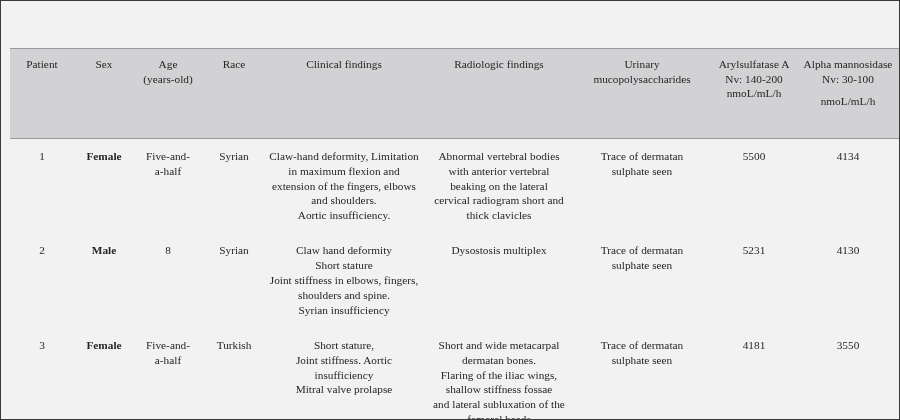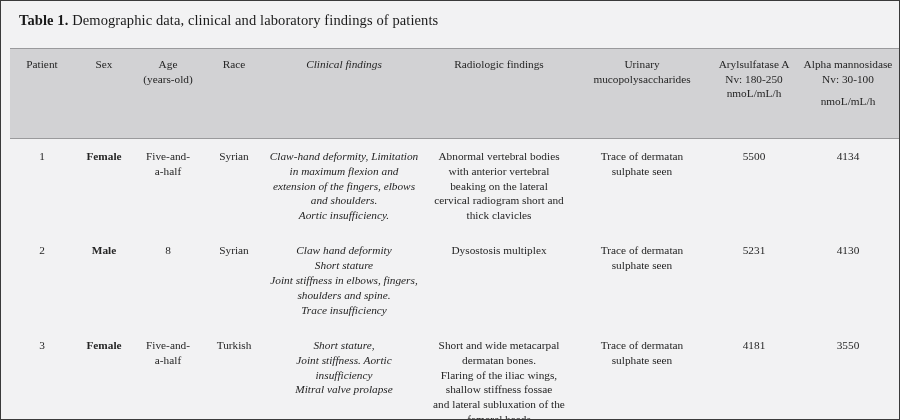--- a/index.html
+++ b/index.html
@@ -67,43 +67,40 @@
     background: #f2f2f3;
   }
   table.demo-table tbody tr:last-child td {
     border-bottom: 1px solid #9a9a9c;
     padding-bottom: 16px;
   }
   td.col-patient, th.col-patient { width: 58px; margin-top: 10px; }
   td.col-sex,     th.col-sex     { width: 54px; font-weight: bold; }
   td.col-age,     th.col-age     { width: 62px; }
   td.col-race,    th.col-race    { width: 58px; }
-  td.col-clinical,   th.col-clinical   { width: 150px; font-style: italic; }
+  td.col-clinical,   th.col-clinical   { width: 150px; }
   td.col-radiologic, th.col-radiologic { width: 148px; }
   td.col-urinary,    th.col-urinary    { width: 126px; }
   td.col-aryl,   th.col-aryl   { width: 86px; }
   td.col-alpha,  th.col-alpha  { width: 90px; }
   td.col-hexo,   th.col-hexo   { width: 86px; }
 
   td.col-patient, td.col-sex, td.col-age, td.col-race {
     text-align: center;
   }
   .hdr-main { display: block; }
   .hdr-sub  { display: block; }
   .hdr-gap  { display: block; height: 8px; }
   .cell-line { display: block; }
 </style>
 </head>
 <body>
 
 <div class="figure-frame">
 
-  <div class="caption">
-    <span class="caption-label">Table 1.</span><span class="caption-text"> Demographic data, clinical and laboratory findings of patients</span>
-  </div>
 
   <div class="table-wrap">
     <table class="demo-table">
       <thead>
         <tr class="head-row">
           <th class="col-patient">
             <span class="hdr-main">Patient</span>
             <span class="hdr-sub"></span>
           </th>
           <th class="col-sex">
@@ -125,21 +122,21 @@
           <th class="col-radiologic">
             <span class="hdr-main">Radiologic findings</span>
             <span class="hdr-sub"></span>
           </th>
           <th class="col-urinary">
             <span class="hdr-main">Urinary</span>
             <span class="hdr-sub">mucopolysaccharides</span>
           </th>
           <th class="col-aryl">
             <span class="hdr-main">Arylsulfatase A</span>
-            <span class="hdr-sub">Nv: 180-250</span>
+            <span class="hdr-sub">Nv: 140-200</span>
             <span class="hdr-sub">nmoL/mL/h</span>
           </th>
           <th class="col-alpha">
             <span class="hdr-main">Alpha mannosidase</span>
             <span class="hdr-sub">Nv: 30-100</span>
             <span class="hdr-gap"></span>
             <span class="hdr-sub">nmoL/mL/h</span>
           </th>
           <th class="col-hexo">
             <span class="hdr-main">Hexominidase</span>
@@ -203,21 +200,21 @@
               <span class="cell-line">8</span>
             </td>
             <td class="col-race">
               <span class="cell-line">Syrian</span>
             </td>
             <td class="col-clinical">
               <span class="cell-line">Claw hand deformity</span>
               <span class="cell-line">Short stature</span>
               <span class="cell-line">Joint stiffness in elbows, fingers,</span>
               <span class="cell-line">shoulders and spine.</span>
-              <span class="cell-line">Trace insufficiency</span>
+              <span class="cell-line">Syrian insufficiency</span>
             </td>
             <td class="col-radiologic">
               <span class="cell-line">Dysostosis multiplex</span>
             </td>
             <td class="col-urinary">
               <span class="cell-line">Trace of dermatan</span>
               <span class="cell-line">sulphate seen</span>
             </td>
             <td class="col-aryl">
               <span class="cell-line">5231</span>

